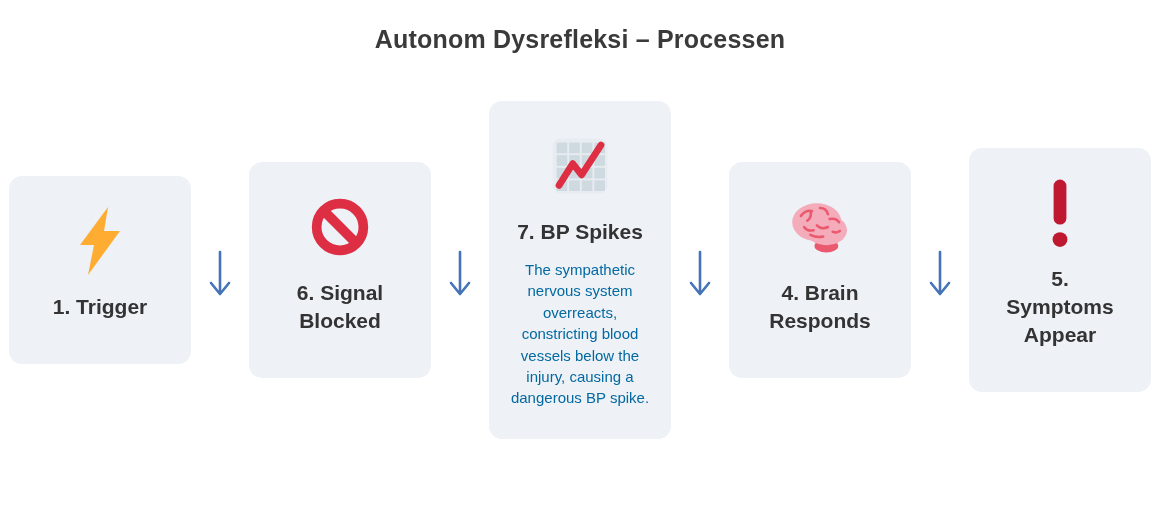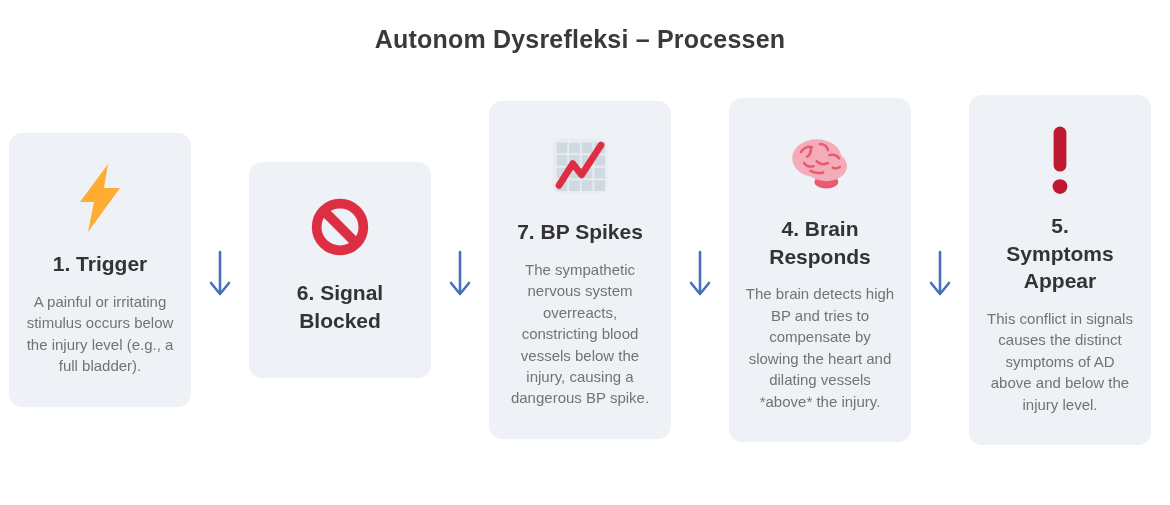--- a/index.html
+++ b/index.html
@@ -53,21 +53,21 @@
   .card-title {
     font-size: 21px;
     font-weight: bold;
     color: #333333;
     line-height: 1.32;
     white-space: pre-line;
     margin-bottom: 13px;
   }
   .card-body {
     font-size: 15px;
-    color: #737373;
+    color: #0369a1;
     line-height: 1.43;
   }
   .connector {
     flex: 1 1 auto;
     display: flex;
     align-items: center;
     justify-content: center;
     height: 100%;
   }
   .connector svg { margin-top: 12px; }
@@ -81,21 +81,20 @@
 
   <div class="flow">
 
     <div class="card">
       <div class="icon-box">
         <svg width="60" height="72" viewBox="0 0 30 36" aria-hidden="true">
           <polygon points="19,1 5,20 12,20 9,35 25,13 17,13" fill="#FFAC33"></polygon>
         </svg>
       </div>
       <div class="card-title">1. Trigger</div>
-      <div class="card-body">A painful or irritating stimulus occurs below the injury level (e.g., a full bladder).</div>
     </div>
 
     <div class="connector">
       <svg width="28" height="54" viewBox="0 0 28 54">
         <line x1="14" y1="3" x2="14" y2="42" stroke="#4573b8" stroke-width="2.6" stroke-linecap="round"></line>
         <path d="M5 34 L14 45 L23 34" fill="none" stroke="#4573b8" stroke-width="2.6" stroke-linecap="round" stroke-linejoin="round"></path>
       </svg>
     </div>
 
     <div class="card">
@@ -165,37 +164,35 @@
             <path d="M26 12 q4 -1 6 2"></path>
             <path d="M10 17 q2 3 6 2"></path>
             <path d="M18 16 q3 3 7 1"></path>
             <path d="M28 20 q3 1 4.5 -0.5"></path>
             <path d="M14 22 q4 2 8 1"></path>
           </g>
         </svg>
       </div>
       <div class="card-title">4. Brain
 Responds</div>
-      <div class="card-body">The brain detects high BP and tries to compensate by slowing the heart and dilating vessels *above* the injury.</div>
     </div>
 
     <div class="connector">
       <svg width="28" height="54" viewBox="0 0 28 54">
         <line x1="14" y1="3" x2="14" y2="42" stroke="#4573b8" stroke-width="2.6" stroke-linecap="round"></line>
         <path d="M5 34 L14 45 L23 34" fill="none" stroke="#4573b8" stroke-width="2.6" stroke-linecap="round" stroke-linejoin="round"></path>
       </svg>
     </div>
 
     <div class="card">
       <div class="icon-box">
         <svg width="22" height="70" viewBox="0 0 11 35" aria-hidden="true">
           <rect x="2.3" y="0.8" width="6.4" height="22.5" rx="3.2" fill="#BE1931"></rect>
           <circle cx="5.5" cy="30.8" r="3.7" fill="#BE1931"></circle>
         </svg>
       </div>
       <div class="card-title">5.
 Symptoms
 Appear</div>
-      <div class="card-body">This conflict in signals causes the distinct symptoms of AD above and below the injury level.</div>
     </div>
 
   </div>
 </div>
 
 </body></html>

